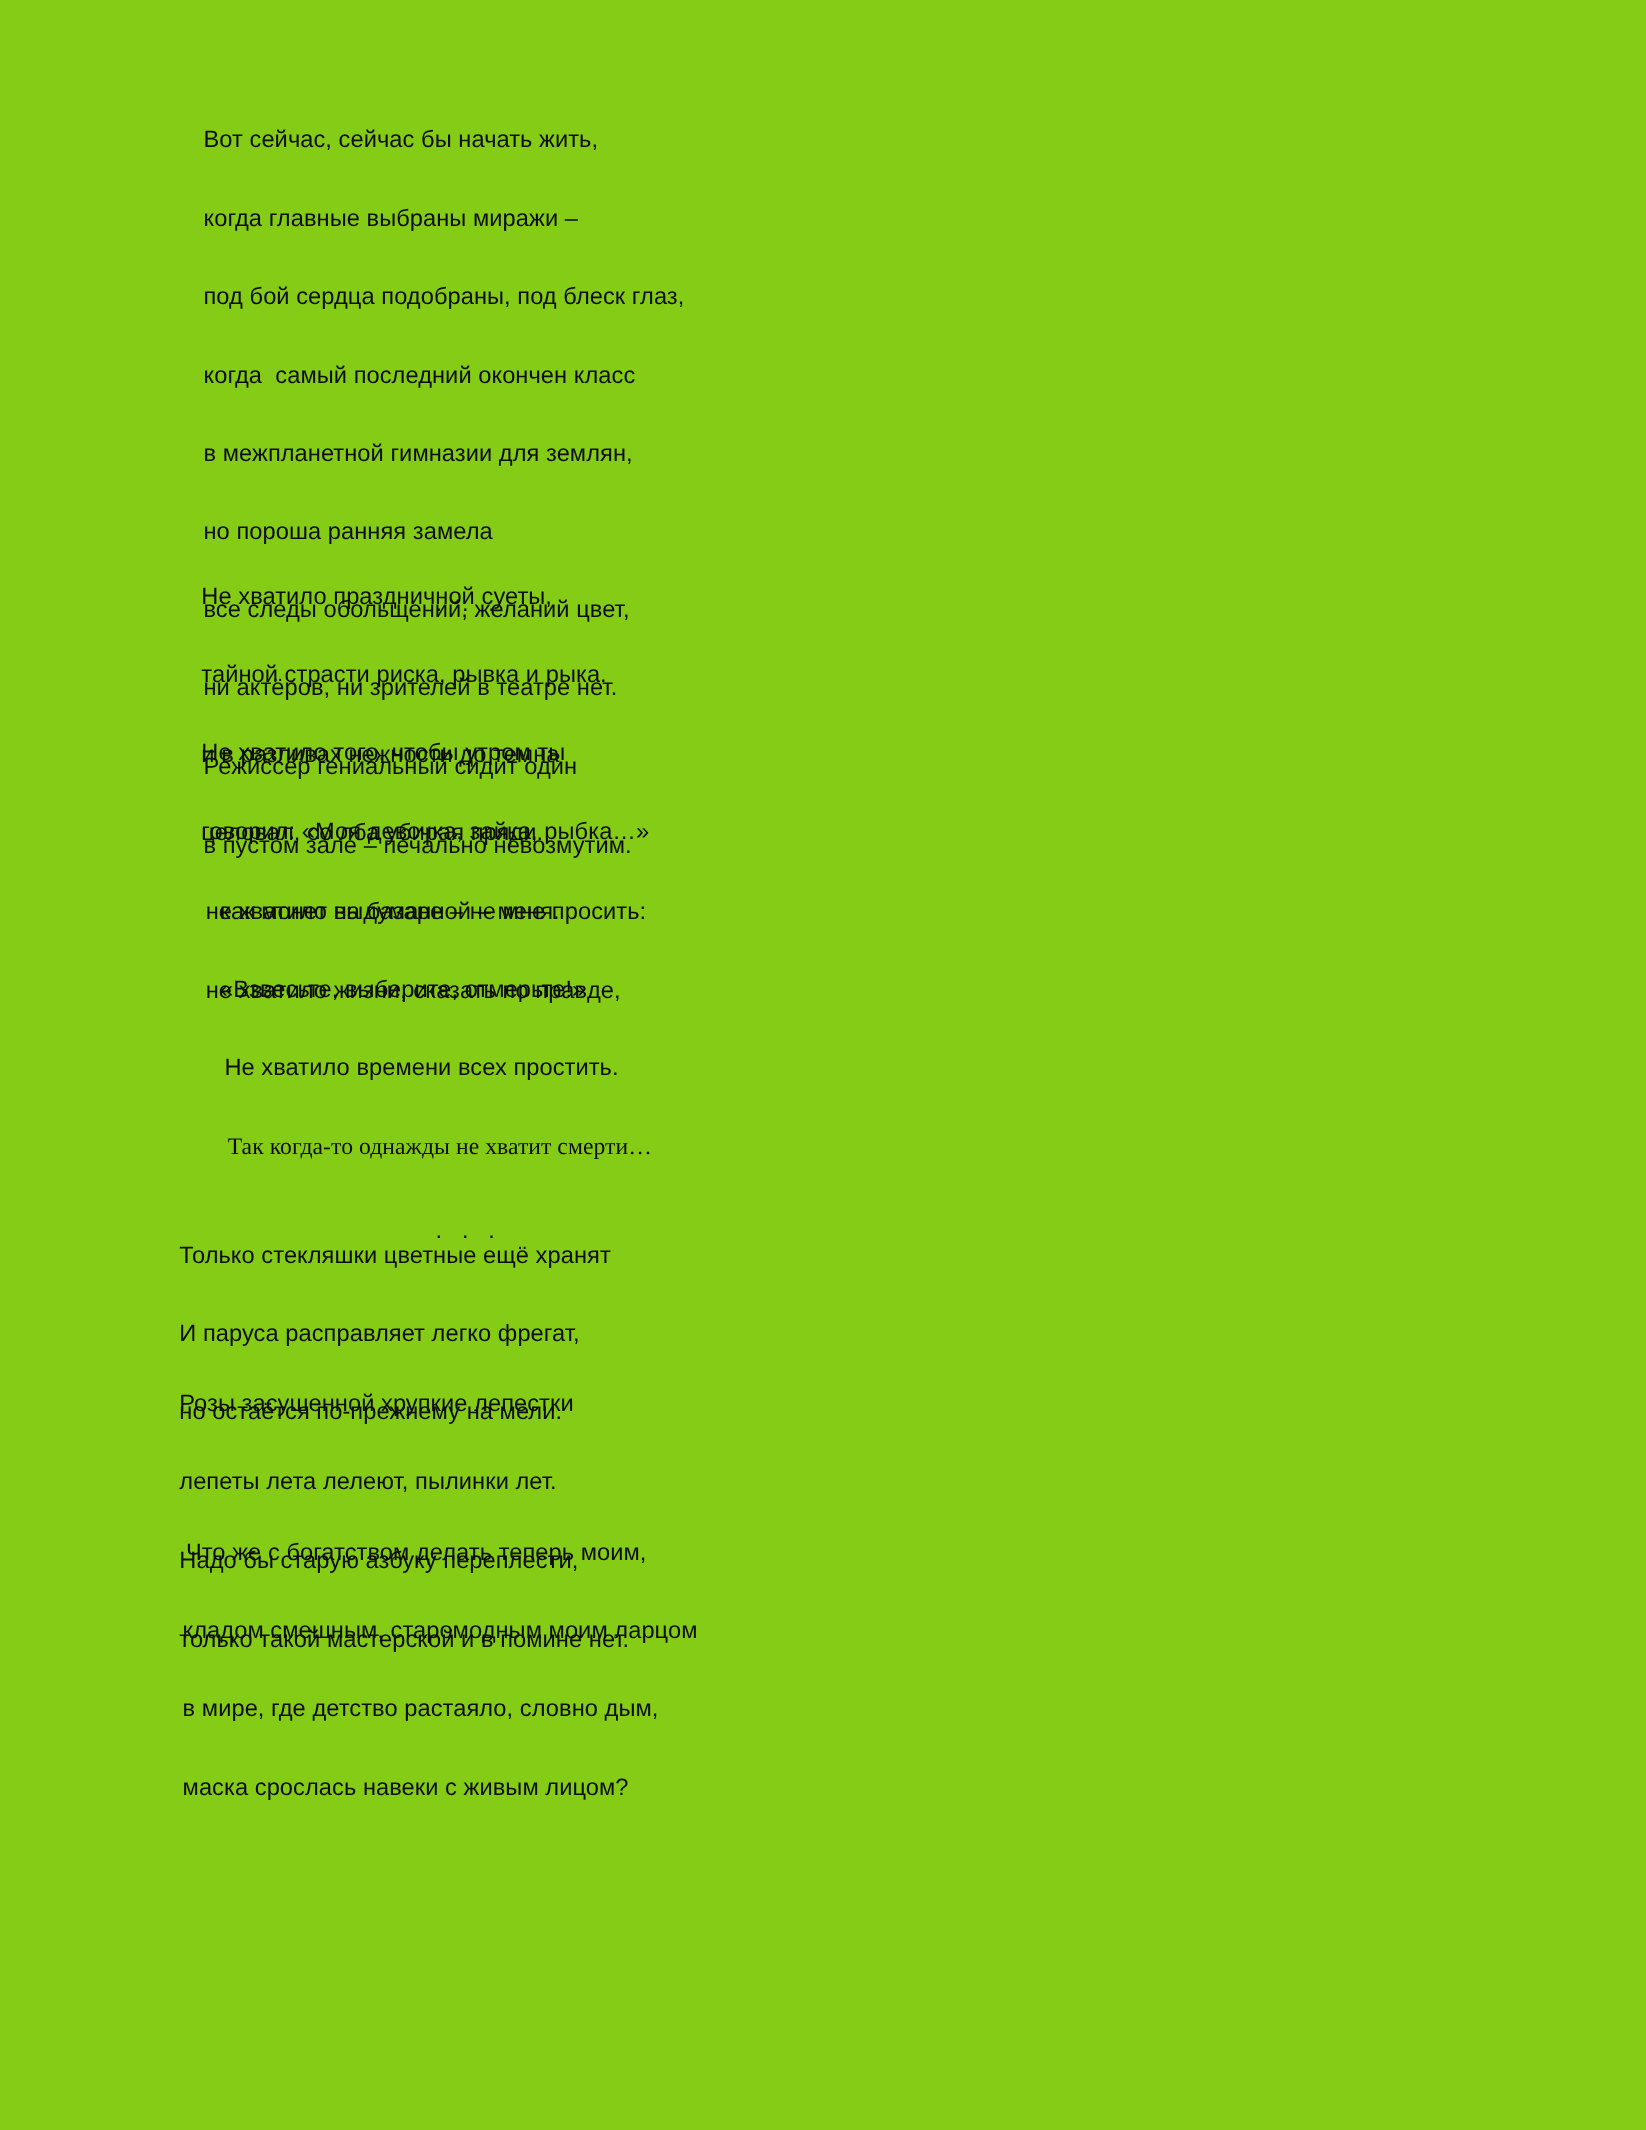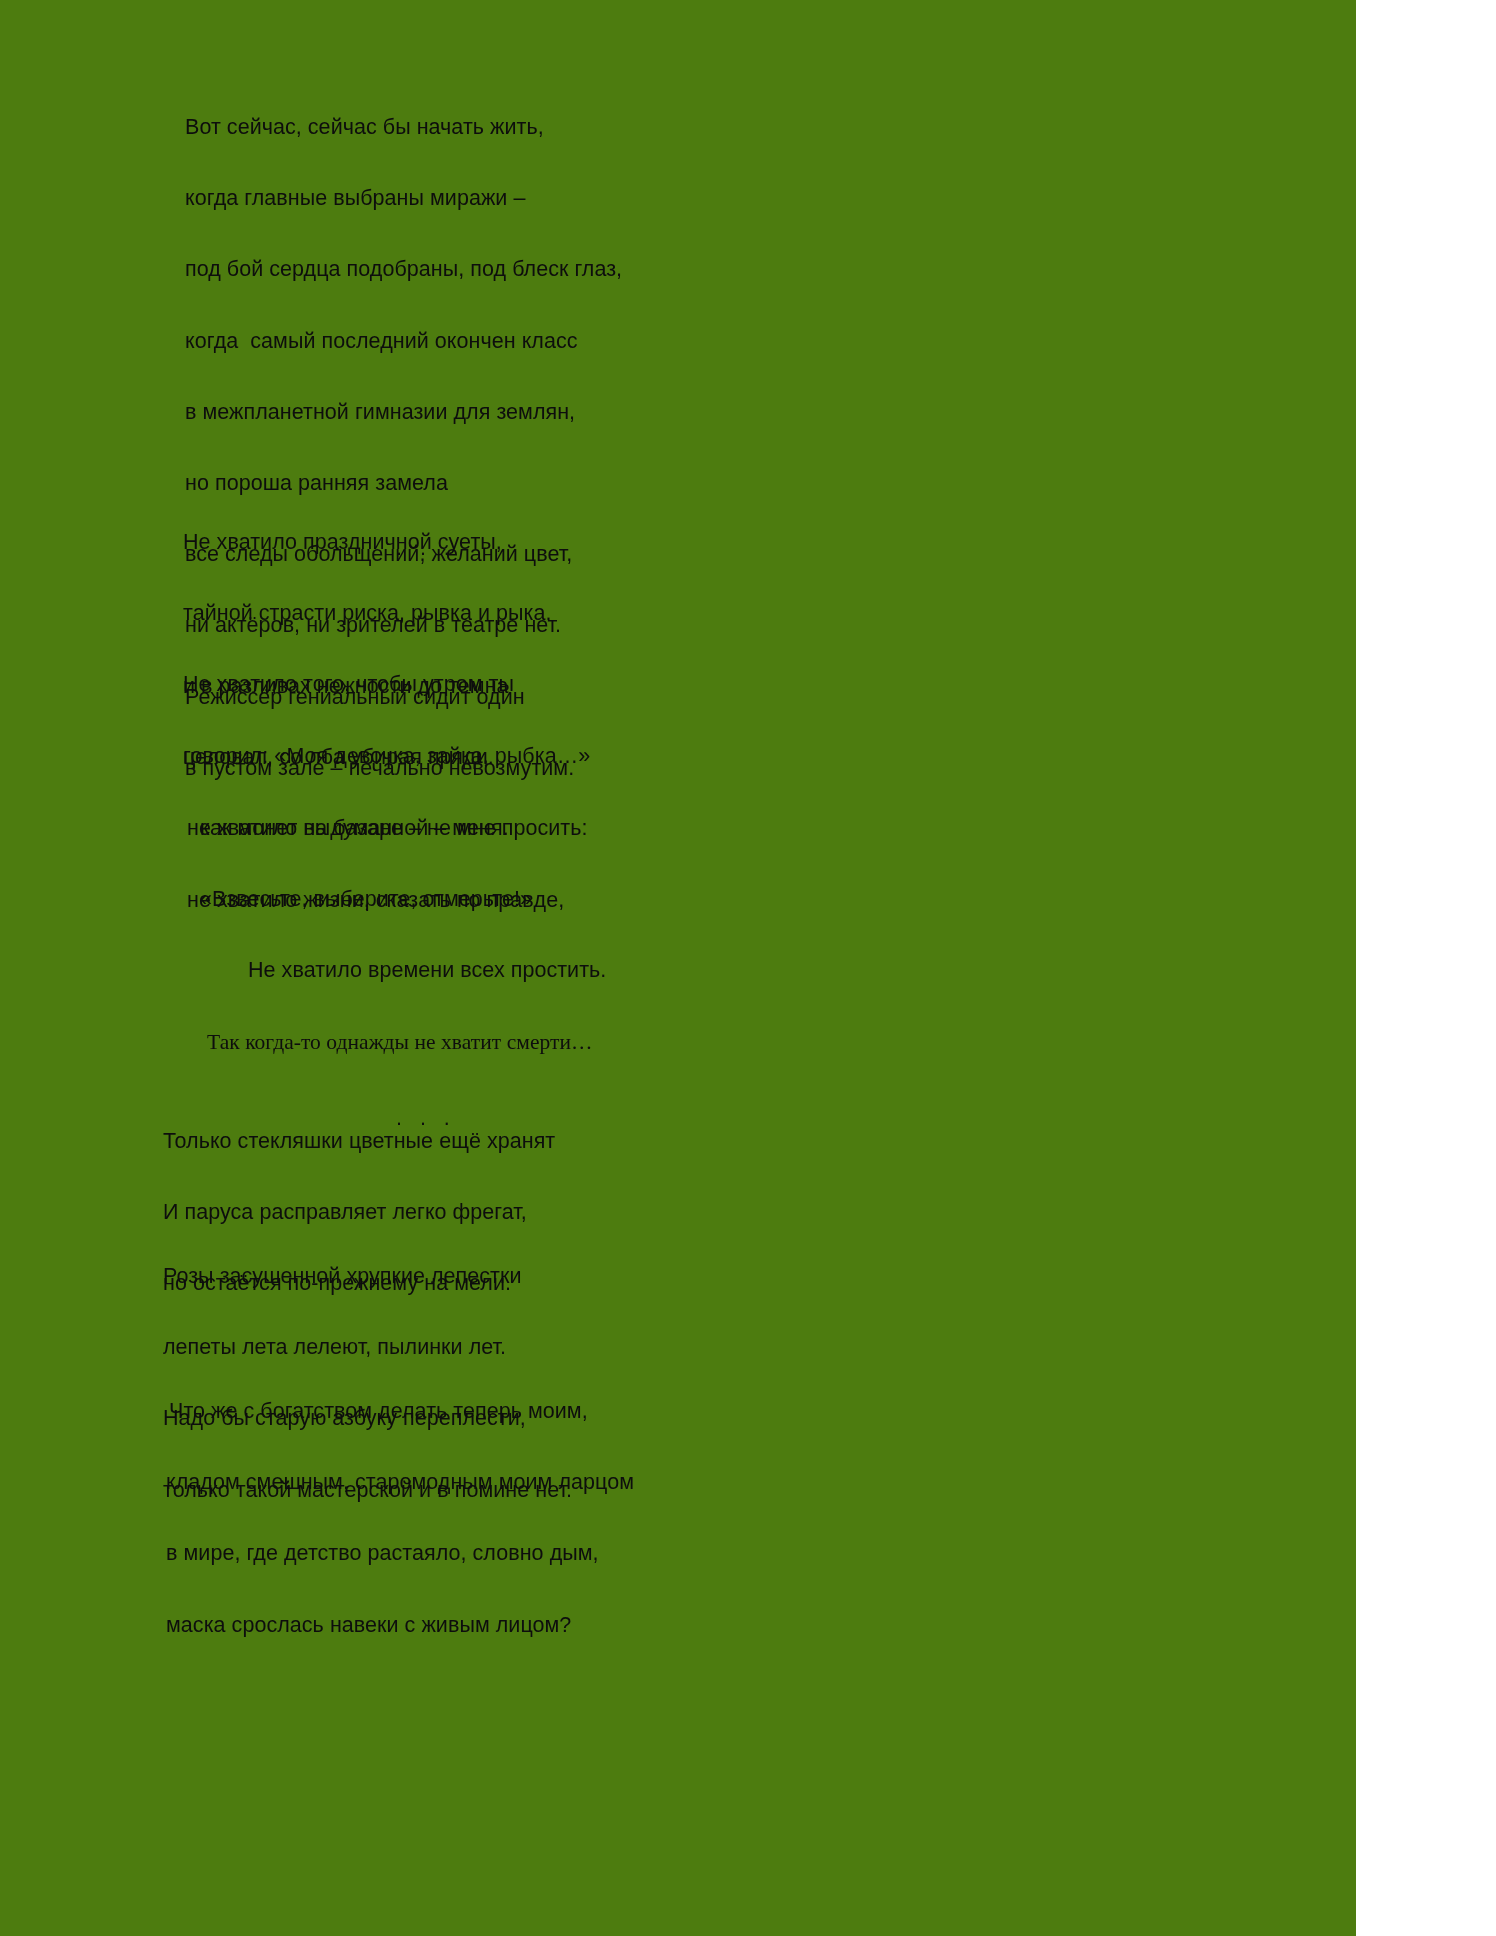--- a/index.html
+++ b/index.html
@@ -2,23 +2,23 @@
 <html lang="ru"><head>
 <meta charset="utf-8">
 <style>
   html, body {
     margin: 0;
     padding: 0;
     background: #ffffff;
   }
   .page {
     position: relative;
-    width: 1356px;
+    width: 1496px;
     height: 1936px;
-    background: #4d7c0f;
+    background: #84cc16;
     font-family: "Liberation Sans", "DejaVu Sans", sans-serif;
     color: #000000;
     overflow: hidden;
   }
   .poem-block {
     position: absolute;
     white-space: pre;
   }
   .line {
     font-size: 21.5px;
@@ -40,21 +40,21 @@
     white-space: pre;
   }
   #dots-1 { left: 396px; top: 536px; }
   #dots-2 { left: 396px; top: 1106px; }
 
   
   #block-2 { left: 183px; top: 489px; }
   #block-3 { left: 183px; top: 633px; }
   #block-3 .indent-1 { padding-left: 4px; }
   #block-4 { left: 200px; top: 775px; }
-  #block-4 .indent-1 { padding-left: 4px; margin-left: 44px; }
+  #block-4 .indent-1 { padding-left: 4px; }
   #block-4 .indent-2 { padding-left: 7px; font-family: Liberation Serif, serif; }
 
   
   #block-5 { left: 163px; top: 953px; }
   #block-6 { left: 163px; top: 1088px; }
   #block-7 { left: 163px; top: 1223px; }
   #block-8 { left: 166px; top: 1358px; }
   #block-8 .indent-1 { padding-left: 3px; }
 </style>
 </head>

